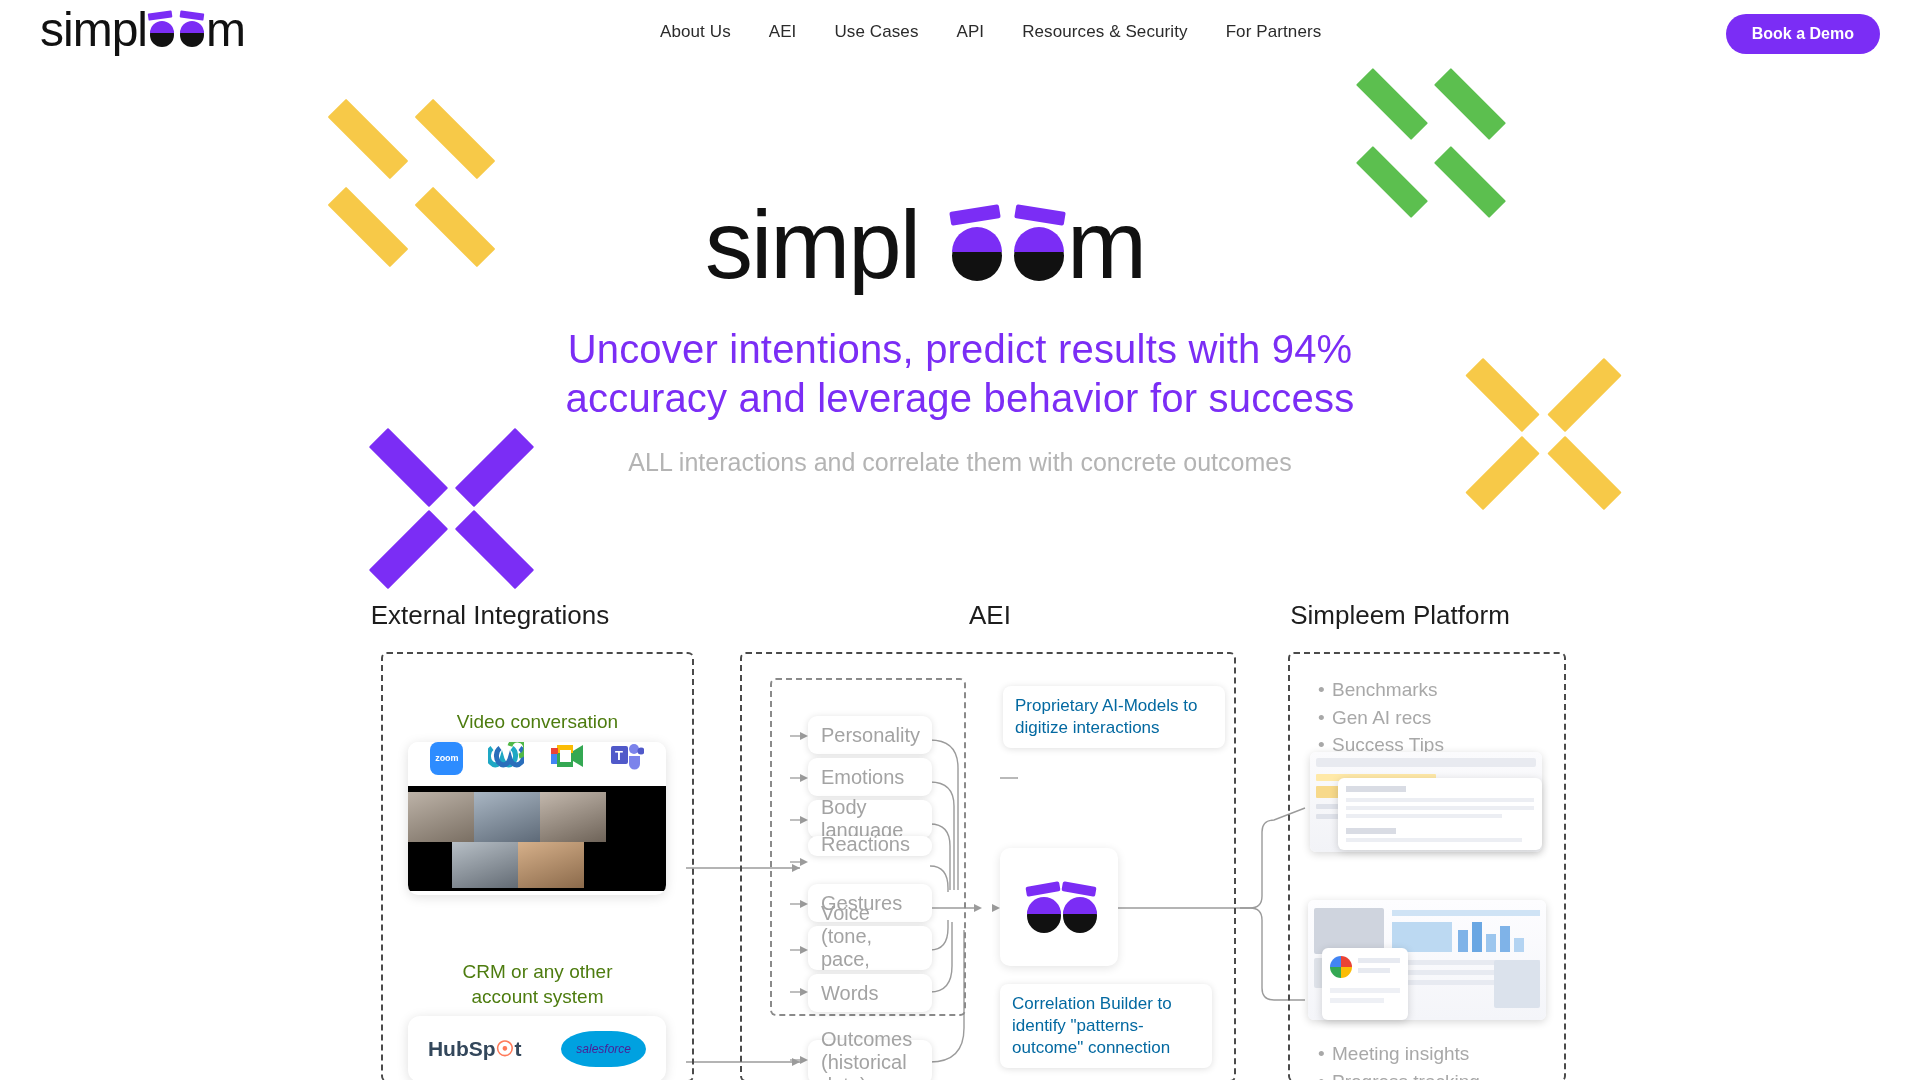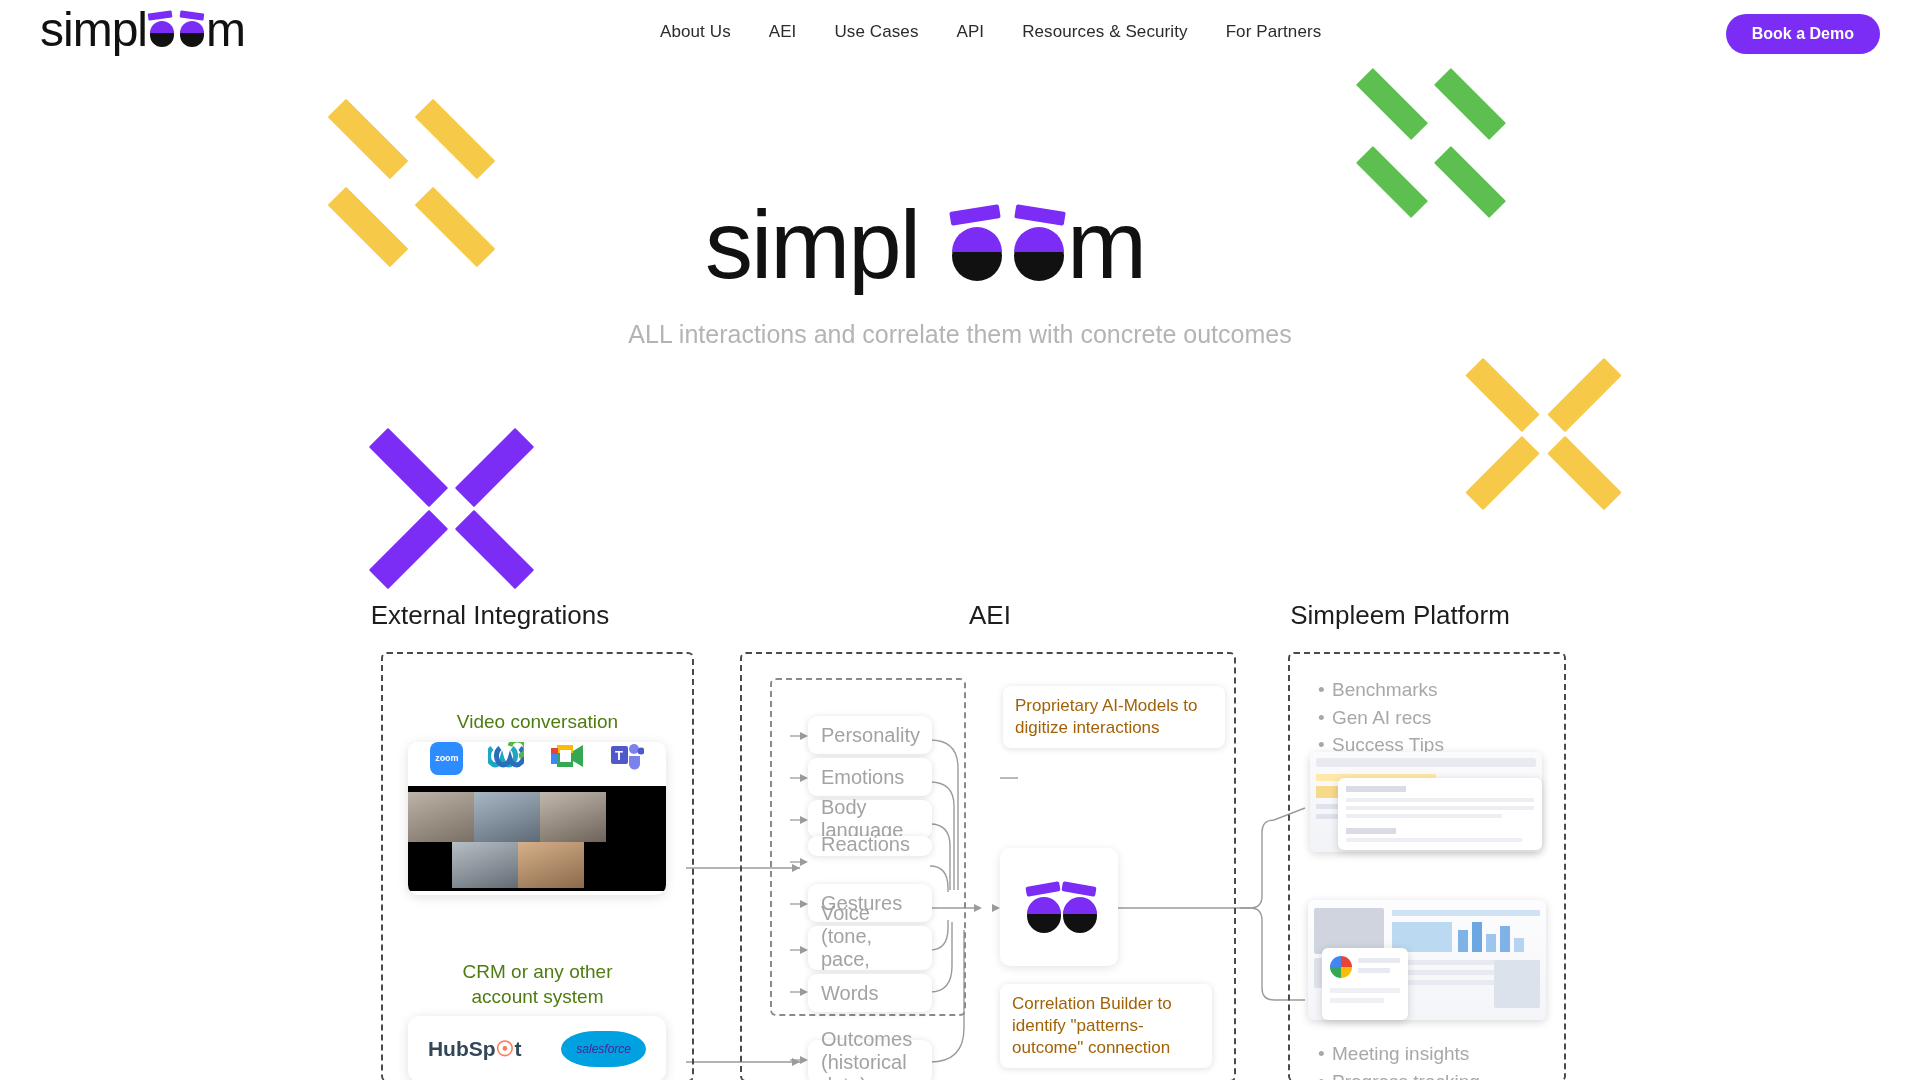--- a/index.html
+++ b/index.html
@@ -66,21 +66,21 @@
   .pill {
     position: absolute; background: #fff; border-radius: 9px;
     box-shadow: 0 1px 7px rgba(0,0,0,.13);
     display: flex; align-items: center; padding-left: 13px;
     font-size: 20px; color: #a3a3a3; line-height: 1.15;
   }
 
   .note {
     position: absolute; background: #fff; border-radius: 8px;
     box-shadow: 0 1px 7px rgba(0,0,0,.13);
-    padding: 9px 12px; font-size: 17px; color: #a16207; line-height: 1.3;
+    padding: 9px 12px; font-size: 17px; color: #0369a1; line-height: 1.3;
   }
 
   .bullets { position: absolute; font-size: 19px; color: #a8a8a8; line-height: 1.45; }
   .bullets div { white-space: nowrap; }
   .bullets .dot { display: inline-block; width: 14px; color: #a8a8a8; }
 
   .lines { position: absolute; top: 0; left: 0; width: 1920px; height: 480px; pointer-events: none; }
 
   
   .vid-shell { position: absolute; background: #fff; border-radius: 10px; box-shadow: 0 2px 12px rgba(0,0,0,.13); overflow: hidden; }
@@ -162,20 +162,24 @@
       <text x="0" y="78" font-size="96" fill="#111111" font-family="Liberation Sans, sans-serif" letter-spacing="-2">simpl</text>
       <circle cx="272" cy="56" r="25" fill="#111"></circle>
       <circle cx="334" cy="56" r="25" fill="#111"></circle>
       <path d="M247 52 a25 25 0 0 1 50 0 z" fill="#7B2DF5"></path>
       <path d="M309 52 a25 25 0 0 1 50 0 z" fill="#7B2DF5"></path>
       <rect x="245" y="8" width="50" height="14" rx="2" fill="#7B2DF5" transform="rotate(-9 270 15)"></rect>
       <rect x="310" y="8" width="50" height="14" rx="2" fill="#7B2DF5" transform="rotate(9 335 15)"></rect>
       <text x="362" y="78" font-size="96" fill="#111111" font-family="Liberation Sans, sans-serif">m</text>
     </svg>
 
+    <div class="hero-head">
+      <div>Uncover intentions, predict results with 94%</div>
+      <div>accuracy and leverage behavior for success</div>
+    </div>
 
     <div class="hero-sub">
       <div>ALL interactions and correlate them with concrete outcomes</div>
     </div>
   </div>
 
   <div class="diagram">
 
     <svg class="lines">
       <g stroke="#9b9b9b" stroke-width="1.4" fill="none">

